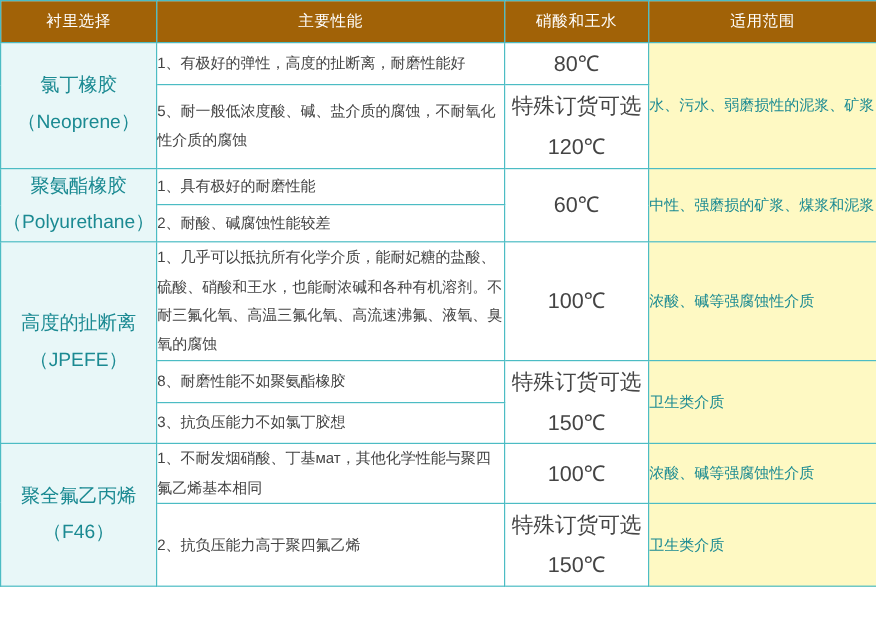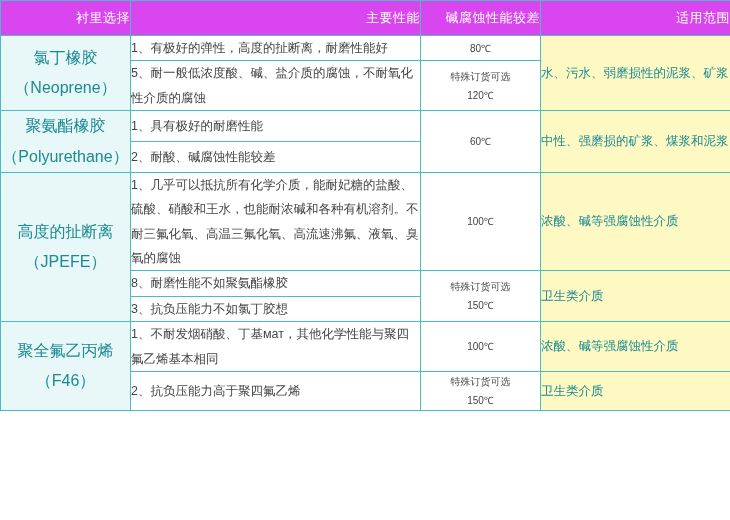--- a/index.html
+++ b/index.html
@@ -25,26 +25,26 @@
     table-layout: fixed;
   }
   table.spec-table td, table.spec-table th {
     border: 1px solid #4cbcc4;
     padding: 0;
     vertical-align: middle;
     font-weight: normal;
   }
   
   .hdr-cell {
-    background: #d946ef;
+    background: #a16207;
     color: #ffffff;
     font-size: 13px;
     height: 34px;
     padding: 6px 12px;
-    text-align: right;
+    text-align: center;
     border: 1px solid #19b3bd;
     letter-spacing: 0.5px;
   }
   
   .lining-cell {
     background: #e8f7f8;
     color: #1b8a92;
     font-size: 16px;
     text-align: center;
     padding: 8px 4px;
@@ -57,21 +57,21 @@
     font-size: 12.5px;
     text-align: left;
     padding: 9px 12px;
     line-height: 1.95;
     margin-top: 35px;
   }
   
   .temp-cell {
     background: #ffffff;
     color: #444444;
-    font-size: 10px;
+    font-size: 18px;
     text-align: center;
     padding: 8px 6px;
     line-height: 1.9;
   }
   
   .scope-cell {
     background: #fef9c3;
     color: #1b8a92;
     font-size: 12.5px;
     text-align: left;
@@ -92,21 +92,21 @@
   <colgroup>
     <col class="col-a">
         <col class="col-b">
         <col class="col-c">
         <col class="col-d">
   </colgroup>
   <thead>
     <tr>
       <th class="hdr-cell">衬里选择</th>
       <th class="hdr-cell">主要性能</th>
-      <th class="hdr-cell">碱腐蚀性能较差</th>
+      <th class="hdr-cell">硝酸和王水</th>
       <th class="hdr-cell">适用范围</th>
     </tr>
   </thead>
   <tbody>
 
     <tr>
       <td class="lining-cell" rowspan="2">
             <span class="nowrap-line">氯丁橡胶</span>
             <span class="nowrap-line">（Neoprene）</span>
           </td>

